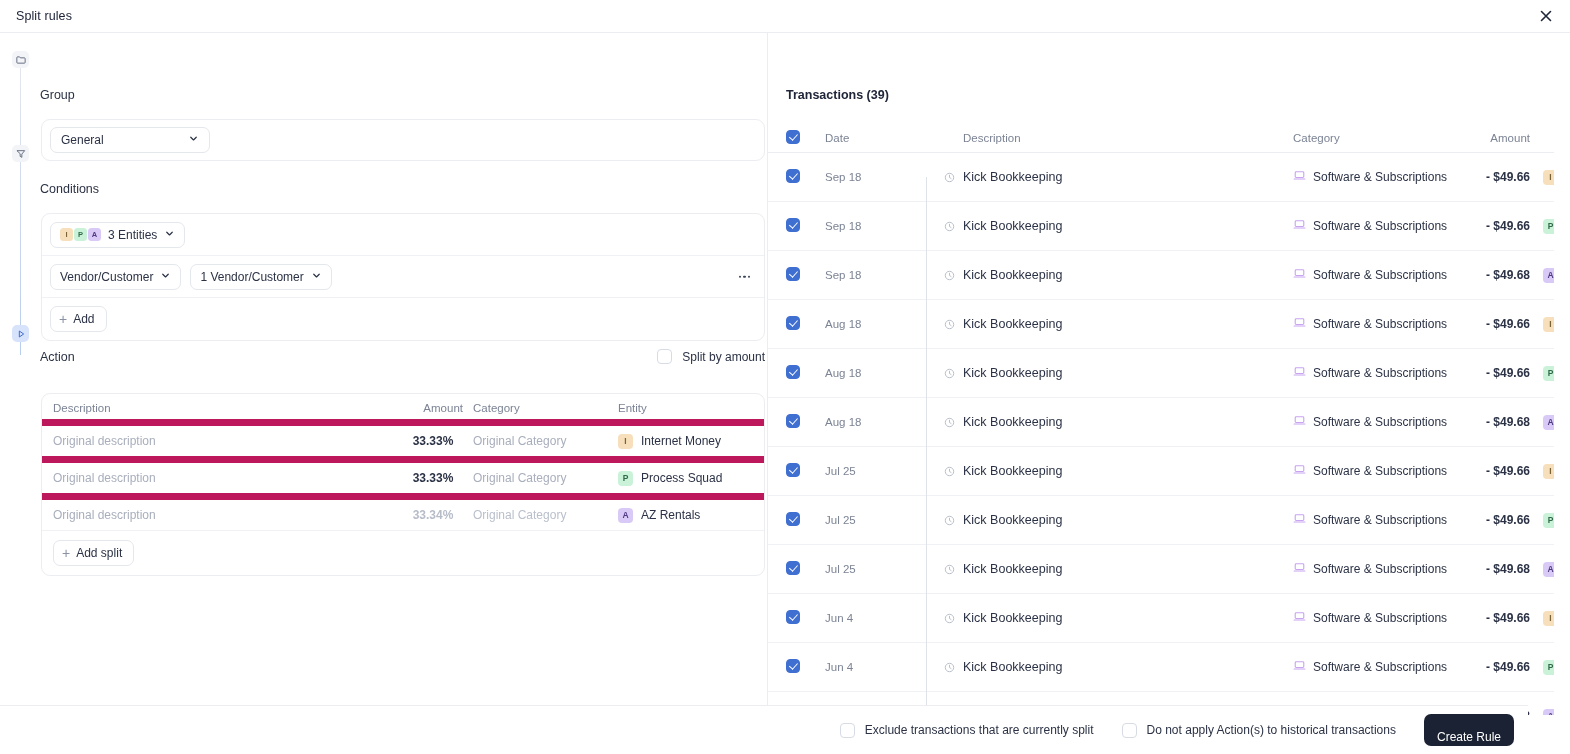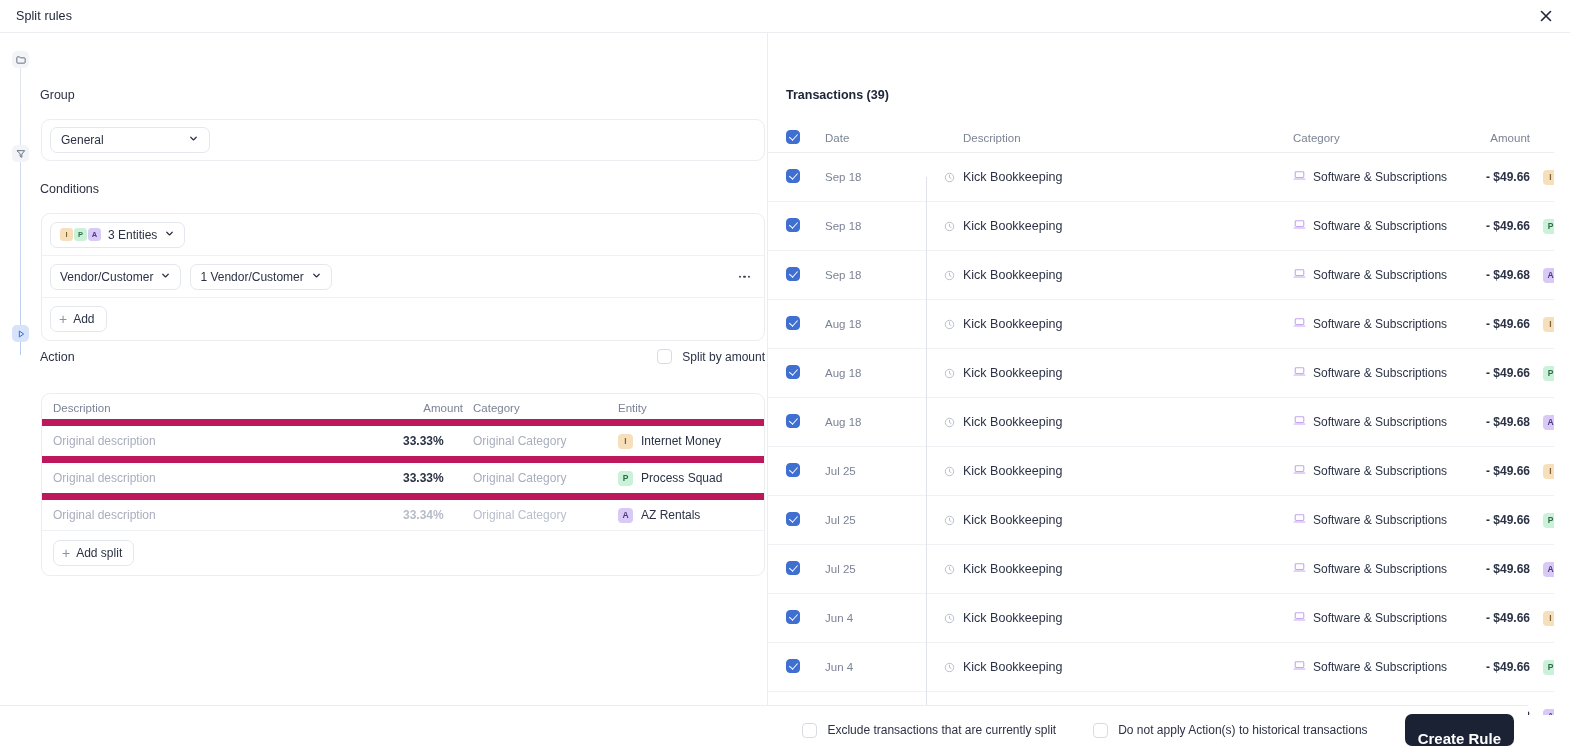--- a/index.html
+++ b/index.html
@@ -156,21 +156,21 @@
     align-items: center; height: 24px;
     padding: 0 12px 0 11px;
   }
   .act-head { color: #7b8394; font-size: 11.5px; height: 25px; padding-top: 2px;}
   .act-head .r { text-align: right; }
   .act-row {
     height: 37px; border-top: 7px solid #be185d; font-size: 12px;
   }
   .muted { color: #a8aebc; }
   .muted-2 { color: #b9bfcb; }
-  .amt { text-align: left; font-weight: bold; color: #2b3245; font-size: 12px; }
+  .amt { text-align: center; font-weight: bold; color: #2b3245; font-size: 12px; }
   .amt.soft { color: #b6bcc8; }
   .ent-cell { display: flex; align-items: center; gap: 8px; padding-left: 10px; }
   .x-btn {
     display:flex; align-items:center; justify-content:center;
     cursor: pointer; color: #2b3245; font-size: 12px; justify-self: end;
   }
   .act-foot { border-top: 1px solid #eff1f4; padding: 9px 11px; }
 
   
   .tx-title {
@@ -202,27 +202,27 @@
     position: absolute; left: 157.5px; width: 1px; background: #dfe2e8;
     top: 24px; height: 49px;
   }
   .tx-row:last-child .connector { display: none; }
 
   
   .footer {
     position: absolute; bottom: 0; left: 0; width: 1528px; height: 49px;
     border-top: 1px solid #ebedf1; background: #fff;
     display: flex; align-items: center; justify-content: flex-end;
-    gap: 37px; padding-right: 14px;
+    gap: 28px; padding-right: 14px;
   }
   .foot-opt { display: flex; align-items: center; gap: 10px; font-size: 12px; color: #2b3245; cursor: pointer;}
   .foot-opt .cb { width: 15px; height: 15px; }
   .primary-btn {
     background: #1b2233; color: #fff; border: none; border-radius: 7px;
-    height: 29px; padding: 16px 13px; font-size: 15px; font-weight: bold;
+    height: 29px; padding: 16px 13px; font-size: 12px; font-weight: normal;
     font-family: "Liberation Sans", sans-serif; cursor: pointer;
   }
 </style>
 </head>
 <body>
 
 <div class="titlebar">
   <span class="titlebar-title">Split rules</span>
   <div class="close-btn">
     <svg width="12" height="12" viewBox="0 0 12 12" fill="none" stroke="#20263a" stroke-width="1.6" stroke-linecap="round">

